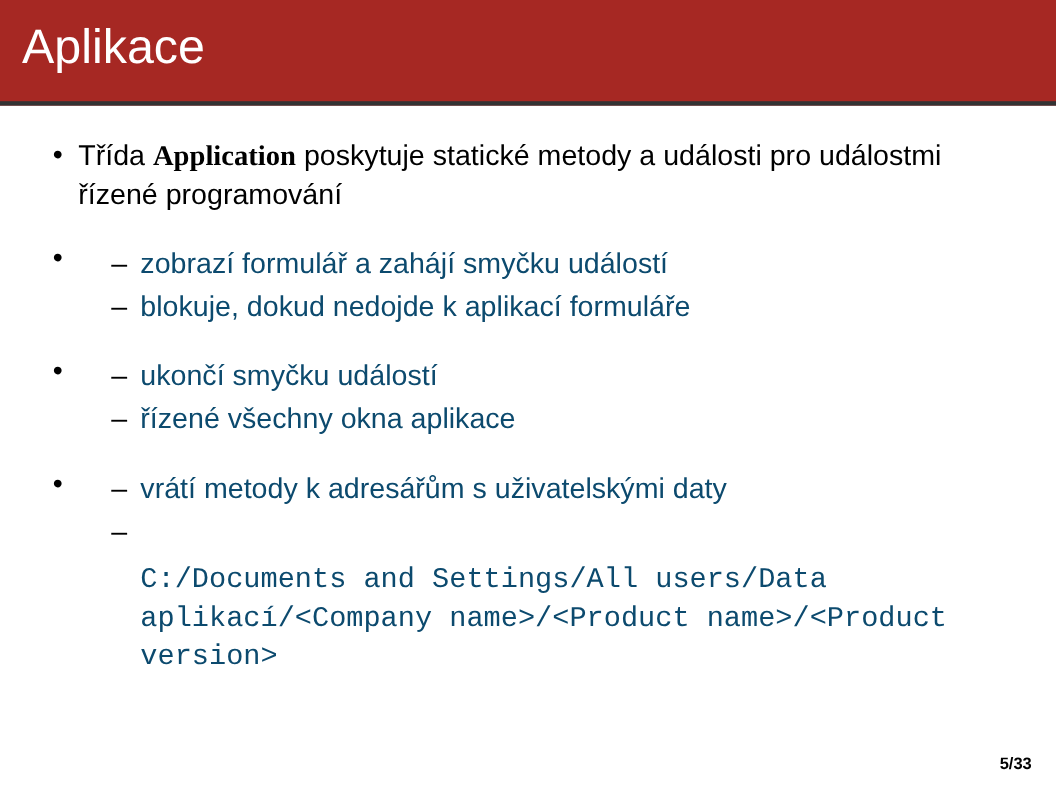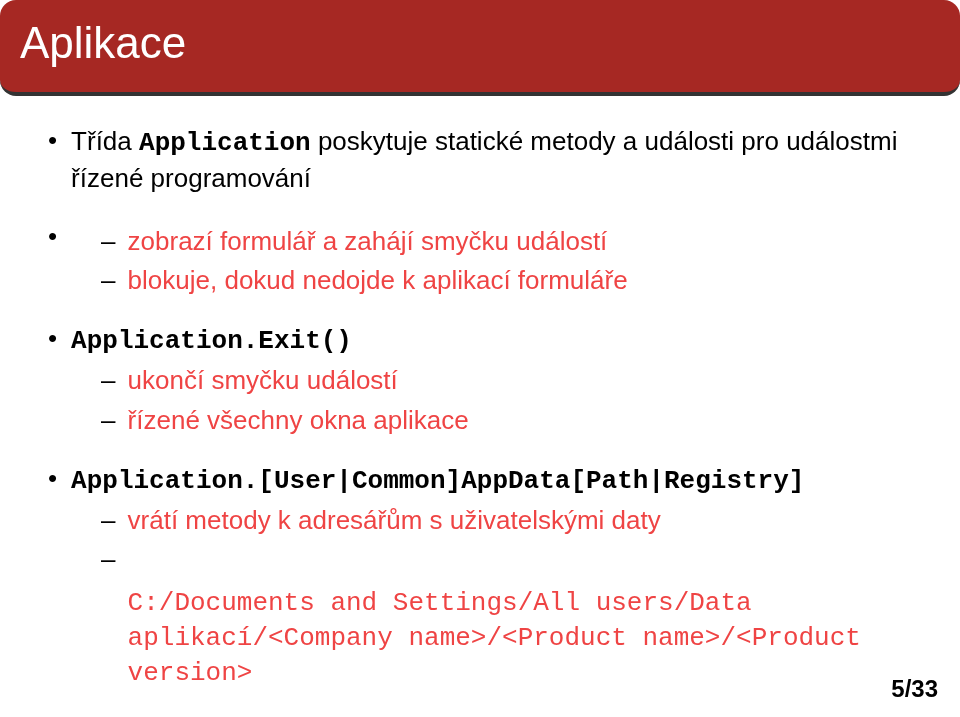--- a/index.html
+++ b/index.html
@@ -12,21 +12,20 @@
       height: 717px;
       background: #ffffff;
       font-family: Arial, Helvetica, sans-serif;
       position: relative;
       overflow: hidden;
     }
     .header {
       background: #a62823;
       padding: 18px 20px 24px 20px;
       border-bottom: 4px solid #333333;
-      border-radius: 16px;
     }
     .header-title {
       color: #ffffff;
       font-size: 44px;
       font-weight: normal;
     }
     .content {
       padding: 28px 48px 20px 48px;
     }
     .bullet-item {
@@ -40,50 +39,50 @@
       margin-right: 14px;
       flex-shrink: 0;
     }
     .bullet-content {
       flex: 1;
       color: #000000;
       font-size: 26px;
       line-height: 1.35;
     }
     .mono {
-      font-family: Liberation Mono, monospace;
+      font-family: Liberation Serif, serif;
       font-weight: bold;
     }
     .sub-item {
       display: flex;
       margin-top: 4px;
       margin-left: 30px;
     }
     .dash-marker {
       color: #000000;
       font-size: 26px;
       line-height: 1.35;
       margin-right: 12px;
       flex-shrink: 0;
     }
     .sub-content {
       flex: 1;
-      color: #ef4444;
+      color: #0c4a6e;
       font-size: 26px;
       line-height: 1.35;
     }
     .sub-content.mono-line {
       font-family: "Courier New", Courier, monospace;
       margin-top: 44px;
     }
     .page-number {
       position: absolute;
       bottom: 14px;
       right: 22px;
-      font-size: 24px;
+      font-size: 15px;
       font-weight: bold;
       color: #000000;
     }
   </style>
 </head>
 <body>
 
 <div class="header">
   <h1 class="header-title">Aplikace</h1>
 </div>
@@ -107,36 +106,34 @@
       <div class="sub-item">
         <div class="dash-marker">–</div>
         <div class="sub-content">blokuje, dokud nedojde k aplikací formuláře</div>
       </div>
     </div>
   </div>
 
   <div class="bullet-item">
     <div class="bullet-marker">•</div>
     <div class="bullet-content">
-      <span class="mono">Application.Exit()</span>
       <div class="sub-item">
         <div class="dash-marker">–</div>
         <div class="sub-content">ukončí smyčku událostí</div>
       </div>
       <div class="sub-item">
         <div class="dash-marker">–</div>
         <div class="sub-content">řízené všechny okna aplikace</div>
       </div>
     </div>
   </div>
 
   <div class="bullet-item">
     <div class="bullet-marker">•</div>
     <div class="bullet-content">
-      <span class="mono">Application.[User|Common]AppData[Path|Registry]</span>
       <div class="sub-item">
         <div class="dash-marker">–</div>
         <div class="sub-content">vrátí metody k adresářům s uživatelskými daty</div>
       </div>
       <div class="sub-item">
         <div class="dash-marker">–</div>
         <div class="sub-content mono-line">C:/Documents and Settings/All users/Data aplikací/&lt;Company name&gt;/&lt;Product name&gt;/&lt;Product version&gt;</div>
       </div>
     </div>
   </div>

